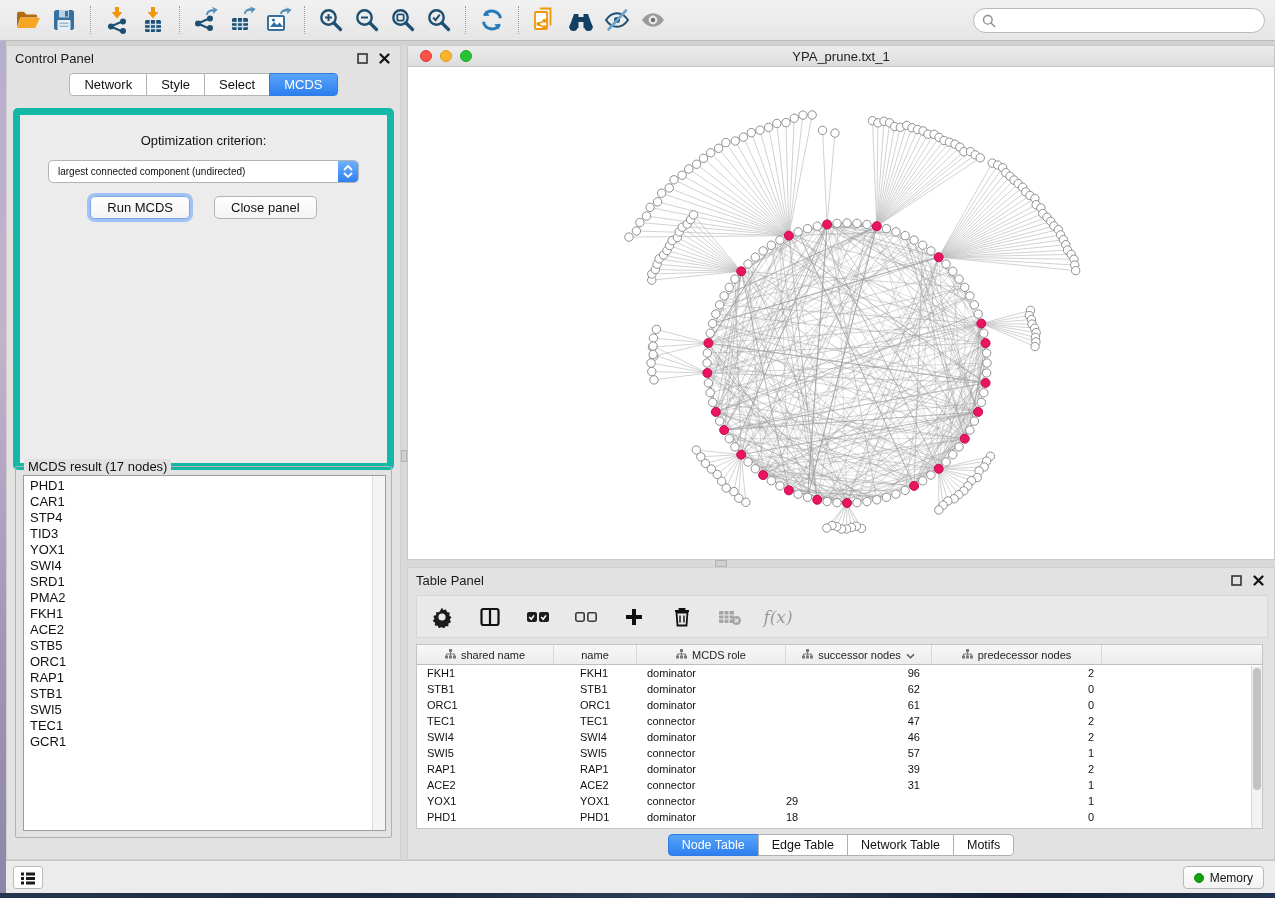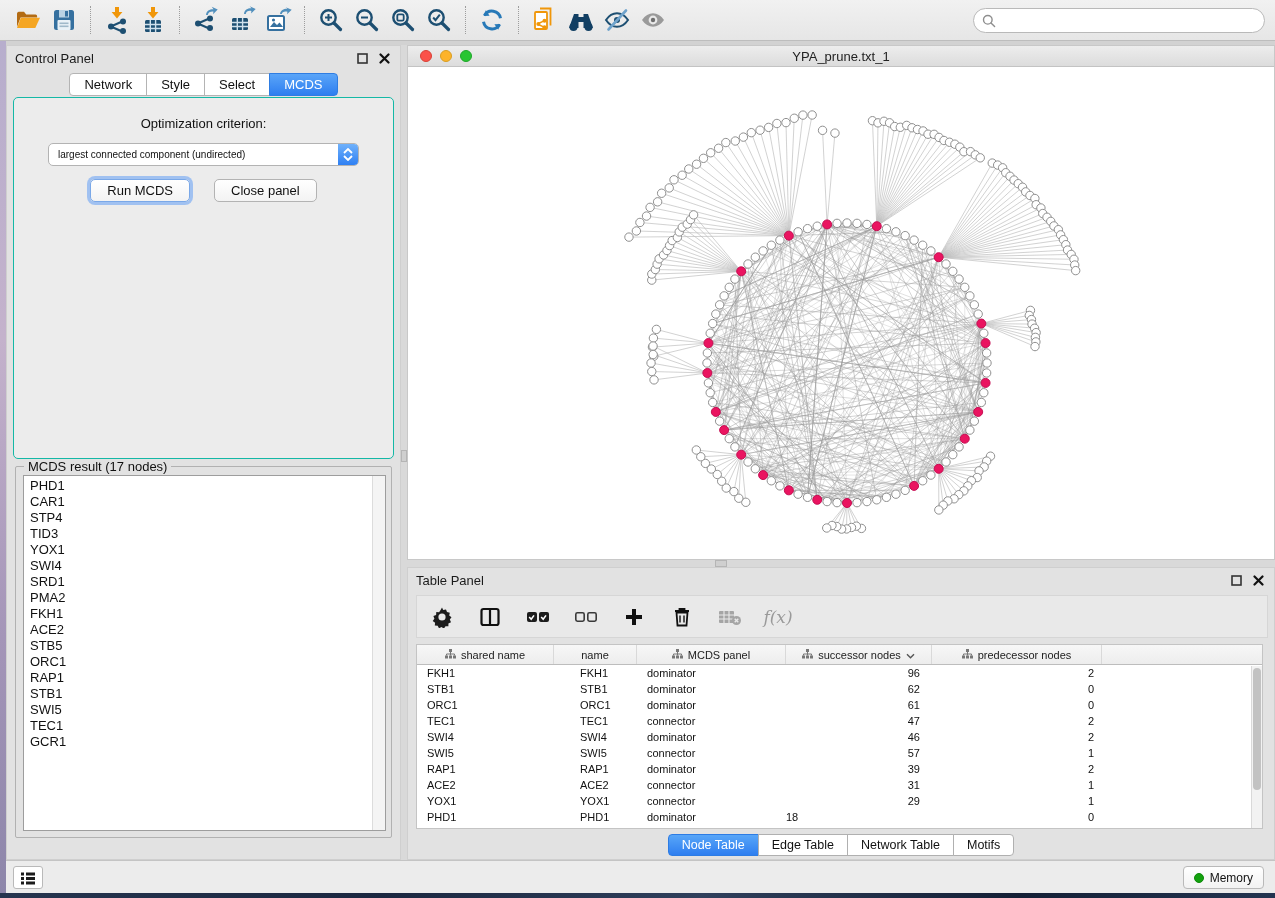--- a/index.html
+++ b/index.html
@@ -20,21 +20,21 @@
   
   .control-panel{position:absolute;left:6px;top:45px;width:395px;height:815px;background:#e2e2e2;border:1px solid #cfcfcf;}
   .panel-head{height:24px;display:flex;align-items:center;padding:0 8px;font-size:13px;color:#1b1b1b;}
   .panel-head .spacer{flex:1;}
   .mini-btn{width:16px;height:16px;display:flex;align-items:center;justify-content:center;margin-left:6px;cursor:pointer;}
   .cp-tabs{position:absolute;left:0;top:27px;width:100%;display:flex;justify-content:center;}
   .cptab{height:23px;padding:0 14px;display:flex;align-items:center;background:#fff;border:1px solid #b4b4b4;margin-left:-1px;font-size:13px;color:#111;cursor:pointer;}
   .cptab:first-child{border-radius:4px 0 0 4px;margin-left:0;text-align:center;}
   .cptab:last-child{border-radius:0 4px 4px 0;}
   .cptab.sel{background:linear-gradient(#5aa5f8,#2e7ef0);border-color:#2f7de2;color:#fff;}
-  .cp-inner{position:absolute;left:6px;top:51px;width:381px;height:362px;background:#ececec;border:1px solid #14b8a6;border-radius:5px;}
+  .cp-inner{position:absolute;left:6px;top:62px;width:381px;height:362px;background:#ececec;border:7px solid #14b8a6;border-radius:5px;}
   .opt-label{margin-top:18px;text-align:center;font-size:13px;color:#111;}
   .combo{position:relative;margin:12px auto 0 auto;width:311px;height:23px;background:#fff;border:1px solid #b3b3b3;border-radius:5px;display:flex;align-items:center;cursor:pointer;}
   .combo .val{flex:1;font-size:10px;padding-left:9px;color:#111;white-space:nowrap;overflow:hidden;}
   .combo .step{width:20px;height:21px;border-radius:0 4px 4px 0;background:linear-gradient(#6fb1fb,#2f80f3);display:flex;flex-direction:column;align-items:center;justify-content:center;gap:1px;}
   .combo .step svg{display:block;}
   .btn-row{display:flex;justify-content:center;gap:24px;margin-top:13px;}
   .pbtn{height:23px;padding:0 16px;background:linear-gradient(#ffffff,#f3f3f3);border:1px solid #b3b3b3;border-radius:5px;font-size:13px;color:#111;display:flex;align-items:center;cursor:pointer;}
   .pbtn.focus{box-shadow:0 0 0 3px rgba(110,165,245,.6);border-color:#7aa8e8;}
 
   .mcds-fieldset{position:absolute;left:8px;top:420px;width:377px;height:372px;border:1px solid #b1b1b1;border-radius:2px;}
@@ -1192,21 +1192,21 @@
               <g fill="#777">
                 <rect x="4" y="0" width="3" height="3"></rect>
                 <rect x="0" y="6.5" width="3" height="3"></rect>
                 <rect x="4" y="6.5" width="3" height="3"></rect>
                 <rect x="8" y="6.5" width="3" height="3"></rect>
               </g>
               <g stroke="#777" stroke-width="1" fill="none">
                 <path d="M5.5 3v2M1.5 6.5V5h8v1.5M5.5 5v1.5"></path>
               </g>
             </svg></span>
-          <span>MCDS panel</span>
+          <span>MCDS role</span>
         </div>
         <div class="th" style="width: 146px; flex: 0 0 146px;">
           <span><svg width="11" height="10" viewBox="0 0 11 10">
               <g fill="#777">
                 <rect x="4" y="0" width="3" height="3"></rect>
                 <rect x="0" y="6.5" width="3" height="3"></rect>
                 <rect x="4" y="6.5" width="3" height="3"></rect>
                 <rect x="8" y="6.5" width="3" height="3"></rect>
               </g>
               <g stroke="#777" stroke-width="1" fill="none">
@@ -1288,21 +1288,21 @@
           <div class="td" style="width: 137px; flex: 0 0 137px; text-align: left; padding: 0px 0px 0px 10px;">ACE2</div>
           <div class="td" style="width: 83px; flex: 0 0 83px; text-align: left; padding: 0px 0px 0px 26px;">ACE2</div>
           <div class="td" style="width: 149px; flex: 0 0 149px; text-align: left; padding: 0px 0px 0px 10px;">connector</div>
           <div class="td" style="width: 146px; flex: 0 0 146px; text-align: right; padding: 0px 12px 0px 0px;">31</div>
           <div class="td" style="width: 170px; flex: 0 0 170px; text-align: right; padding: 0px 8px 0px 0px;">1</div>
         </div>
         <div class="trow">
           <div class="td" style="width: 137px; flex: 0 0 137px; text-align: left; padding: 0px 0px 0px 10px;">YOX1</div>
           <div class="td" style="width: 83px; flex: 0 0 83px; text-align: left; padding: 0px 0px 0px 26px;">YOX1</div>
           <div class="td" style="width: 149px; flex: 0 0 149px; text-align: left; padding: 0px 0px 0px 10px;">connector</div>
-          <div class="td" style="width: 146px; flex: 0 0 146px; text-align: right; padding: 0px 12px 0px 0px;">29</div>
+          <div class="td" style="width: 146px; flex: 0 0 146px; padding: 0px 12px 0px 0px;">29</div>
           <div class="td" style="width: 170px; flex: 0 0 170px; text-align: right; padding: 0px 8px 0px 0px;">1</div>
         </div>
         <div class="trow">
           <div class="td" style="width: 137px; flex: 0 0 137px; text-align: left; padding: 0px 0px 0px 10px;">PHD1</div>
           <div class="td" style="width: 83px; flex: 0 0 83px; text-align: left; padding: 0px 0px 0px 26px;">PHD1</div>
           <div class="td" style="width: 149px; flex: 0 0 149px; text-align: left; padding: 0px 0px 0px 10px;">dominator</div>
           <div class="td" style="width: 146px; flex: 0 0 146px; padding: 0px 12px 0px 0px;">18</div>
           <div class="td" style="width: 170px; flex: 0 0 170px; text-align: right; padding: 0px 8px 0px 0px;">0</div>
         </div>
       </div>

